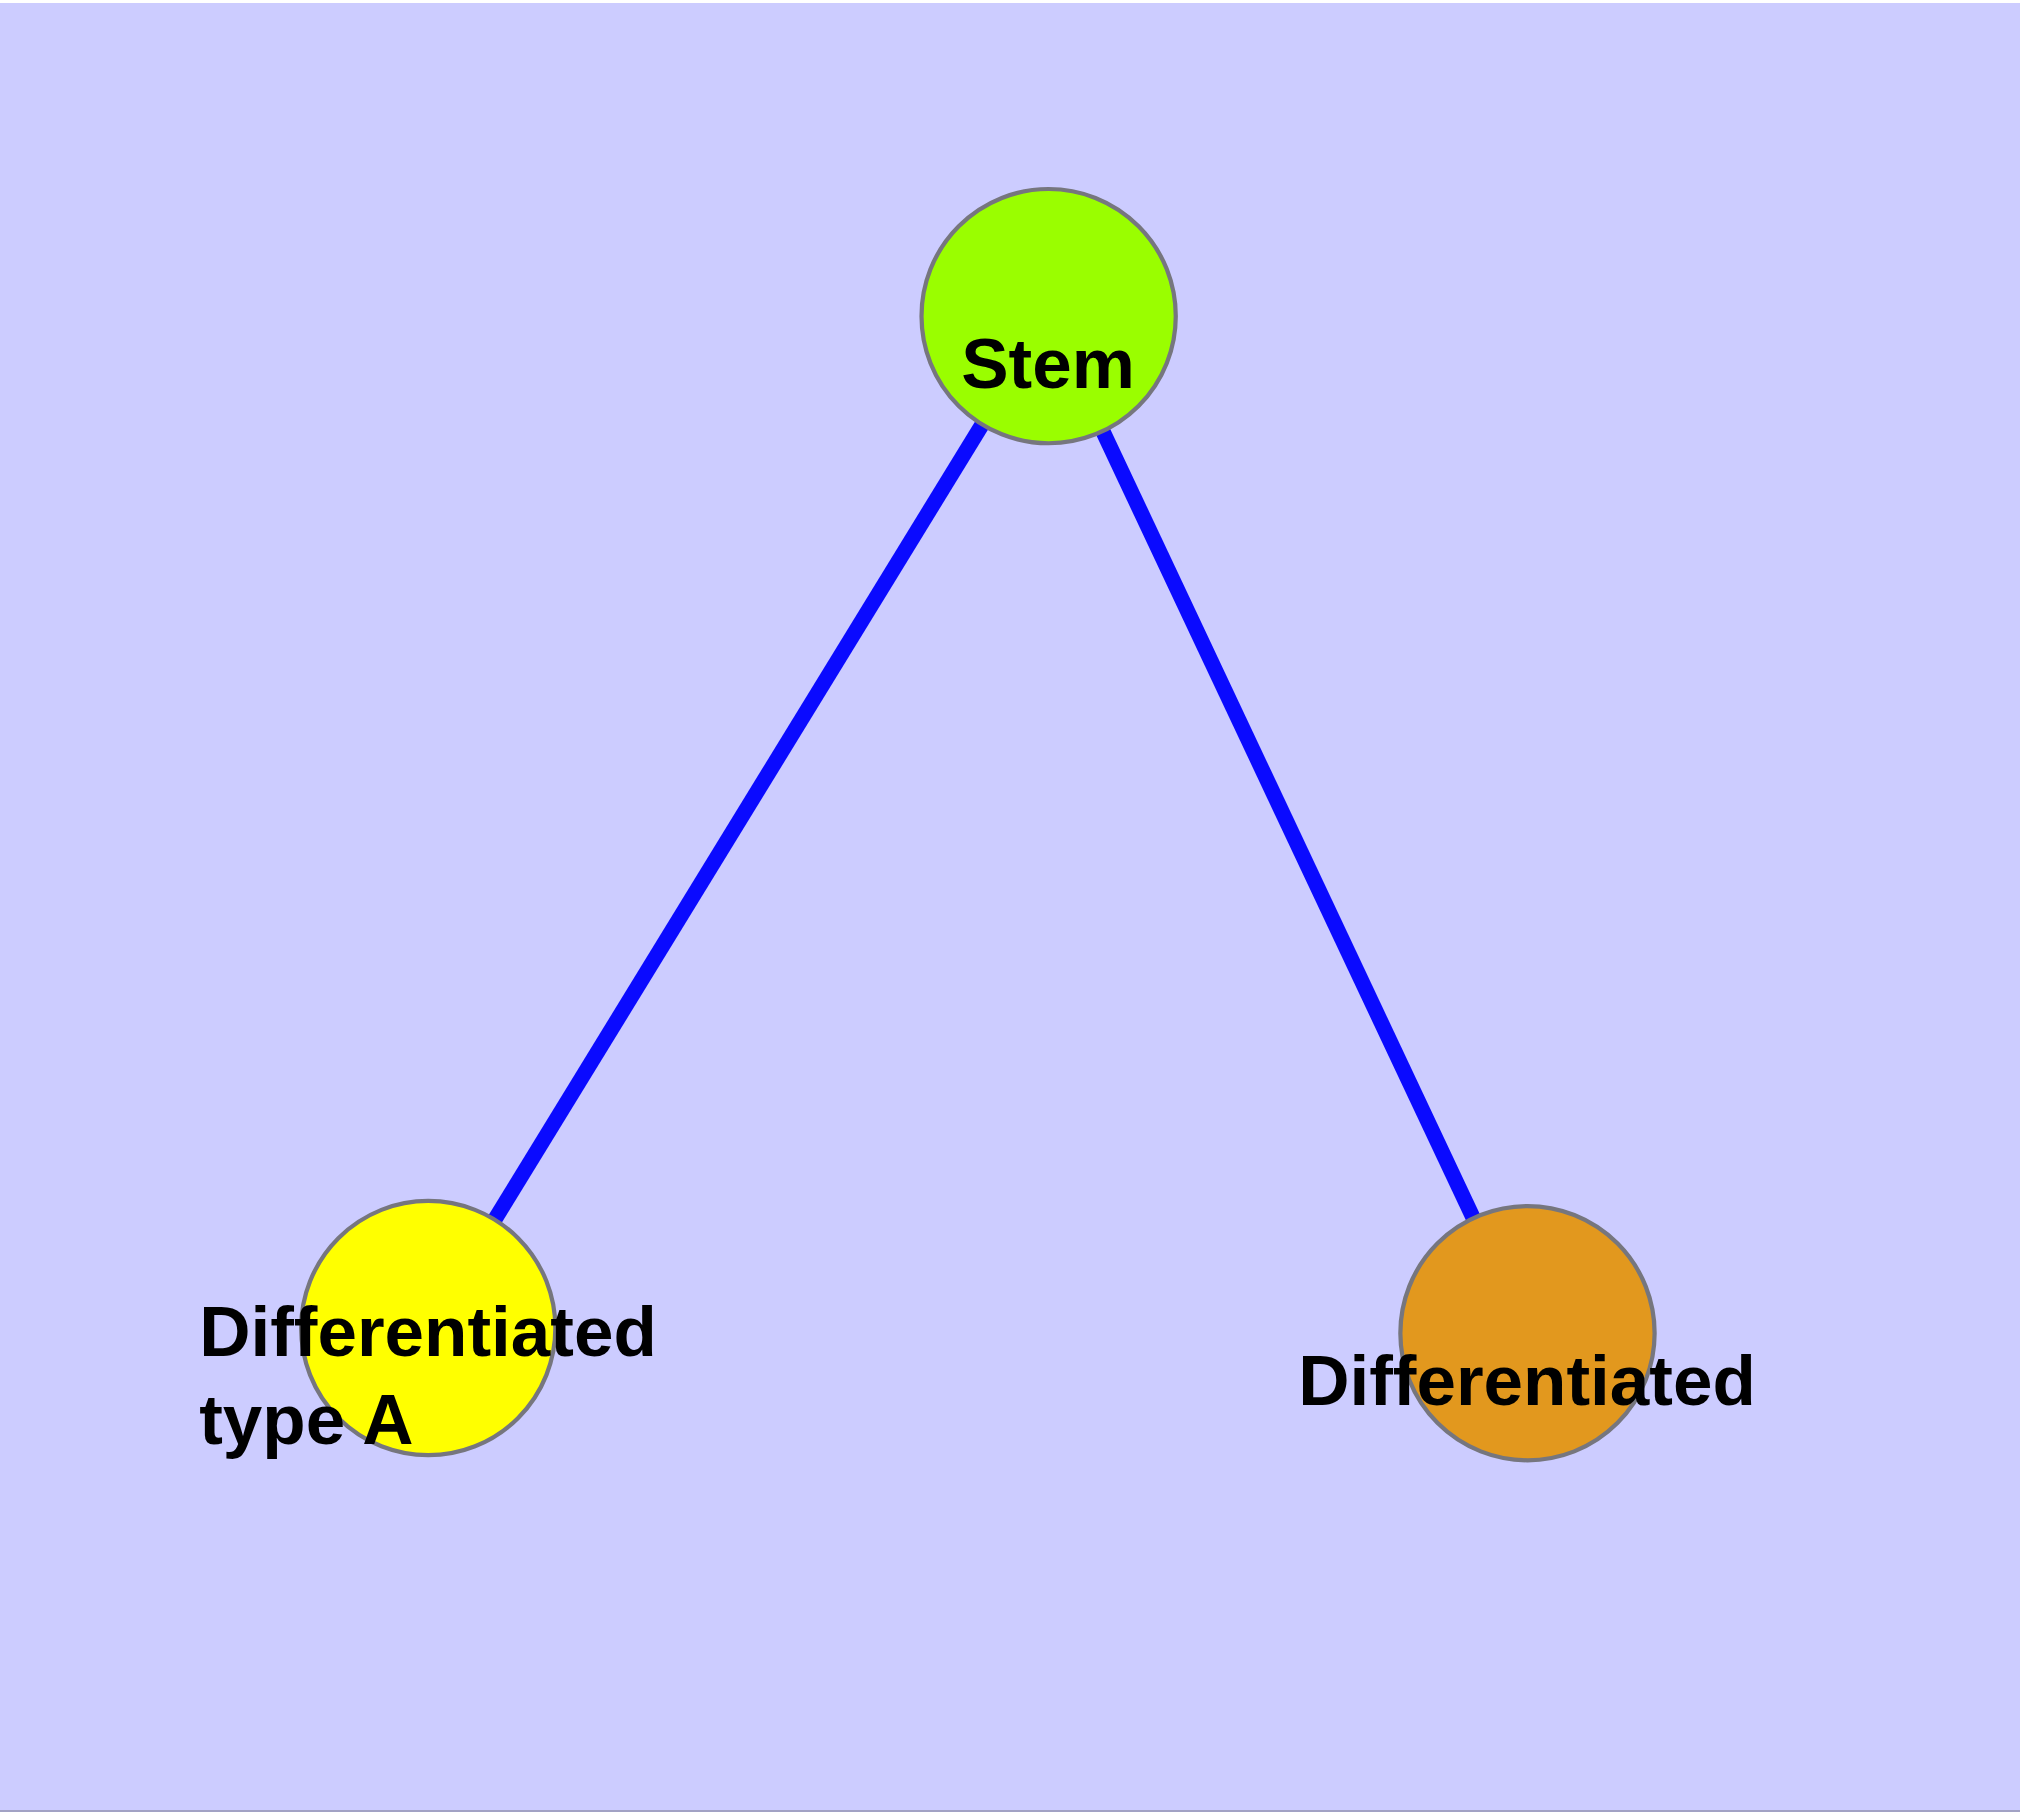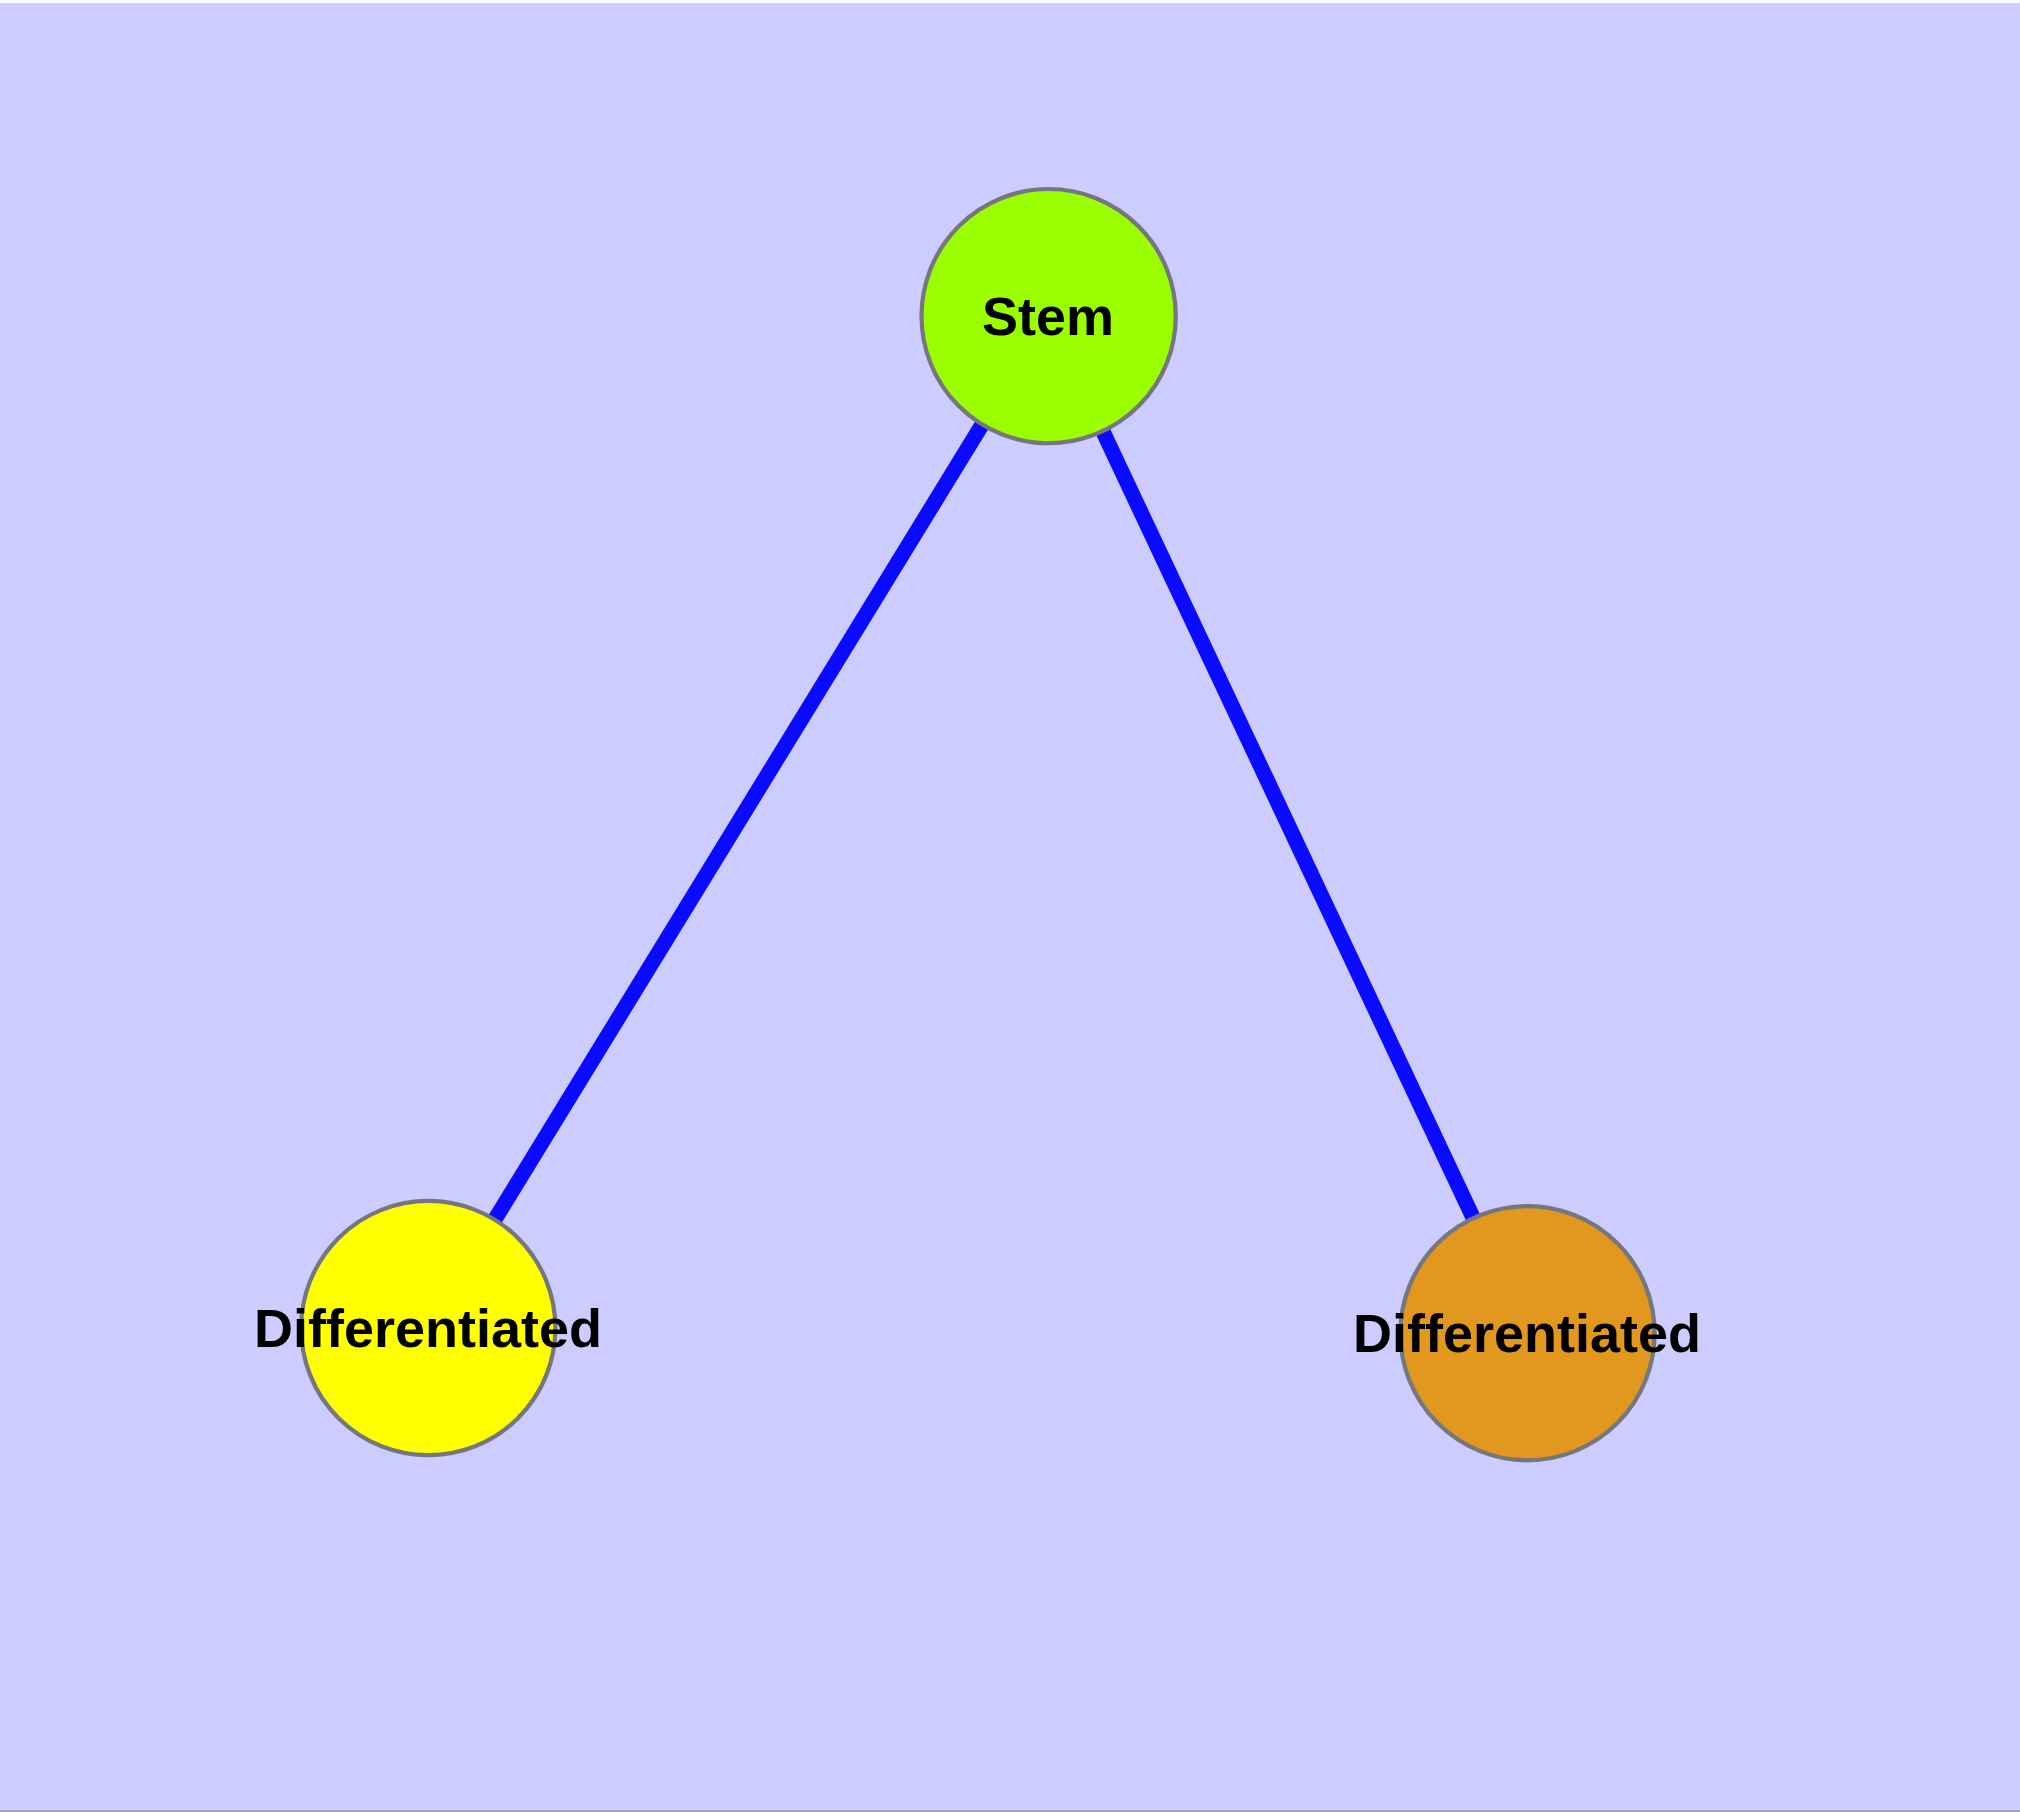--- a/index.html
+++ b/index.html
@@ -31,26 +31,27 @@
   svg.graph {
     position: absolute;
     top: 0; left: 0;
     z-index: 1;
   }
   .node-label {
     position: absolute;
     transform: translate(-50%, -50%);
     color: var(--label-text, #000000);
     font-weight: bold;
-    font-size: 54px;
+    font-size: 71px;
     line-height: 88px;
     text-align: left;
     white-space: nowrap;
     z-index: 2;
     letter-spacing: 0px;
+    margin-top: 48px;
   }
   .node-label span {
     display: block;
   }
 </style>
 </head>
 <body>
 
 <div class="canvas">
 
@@ -66,20 +67,21 @@
     <circle cx="505" cy="1567" r="150" stroke-width="5" fill="#ffff00" stroke="#76767e"></circle>
     <circle cx="1802" cy="1573" r="150" stroke-width="5" fill="#e2981e" stroke="#76767e"></circle>
   </svg>
 
   <div class="node-label" style="left:1048px; top:316px;">
     <span>Stem</span>
   </div>
 
   <div class="node-label" style="left:428px; top:1328px;">
     <span>Differentiated</span>
+    <span>type A</span>
   </div>
 
   <div class="node-label" style="left:1527px; top:1333px;">
     <span>Differentiated</span>
   </div>
 
 </div>
 
 
 </body></html>

